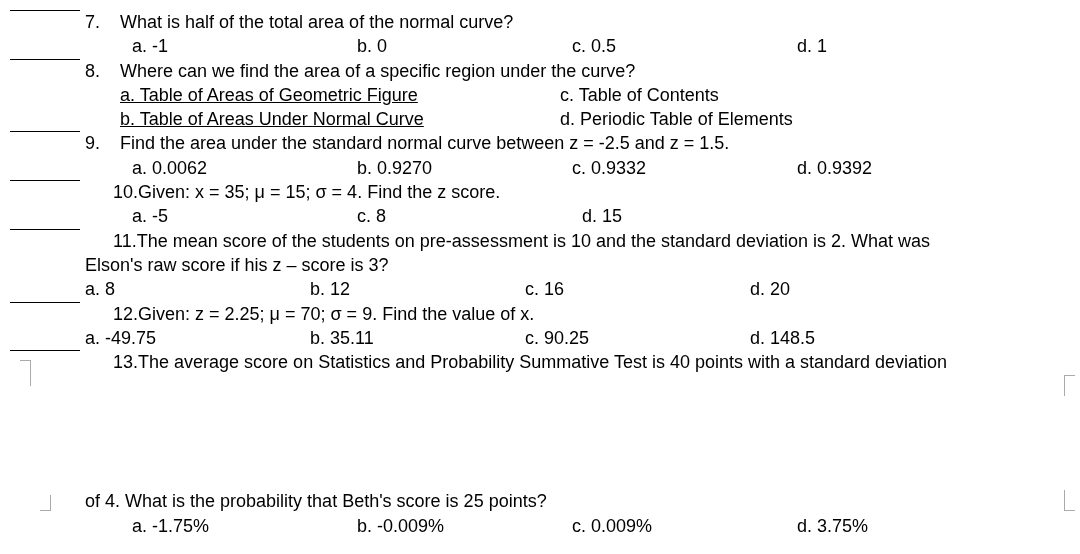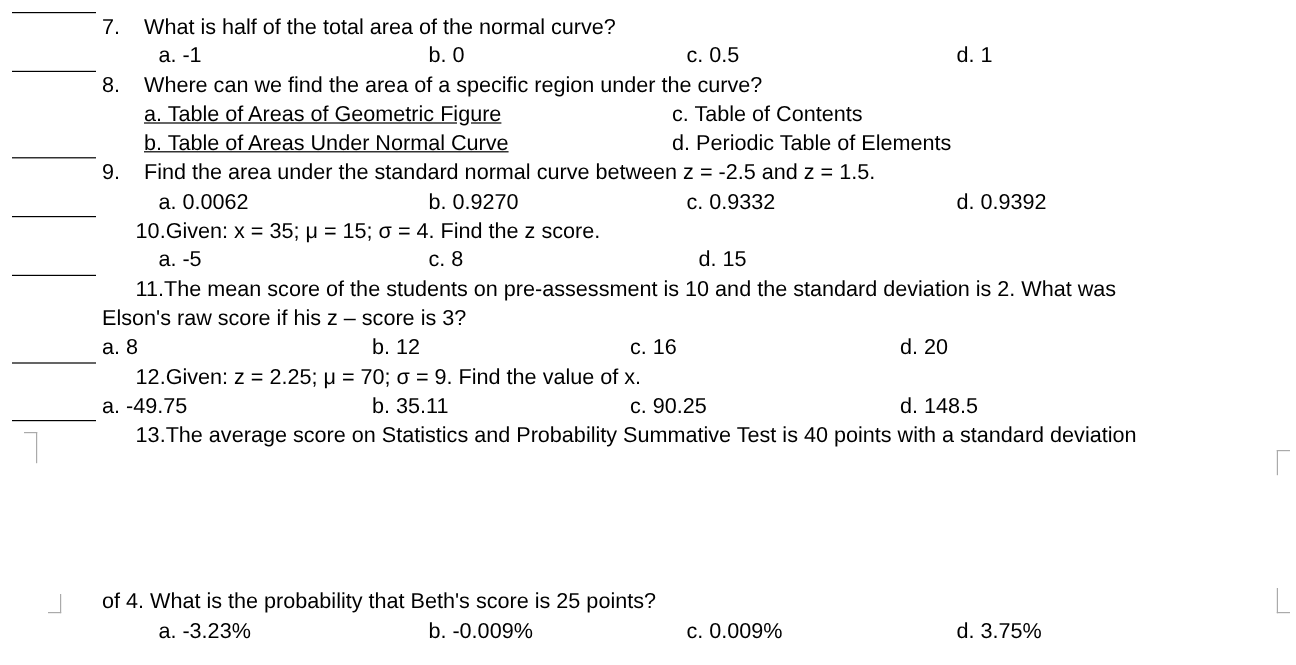--- a/index.html
+++ b/index.html
@@ -173,21 +173,21 @@
       <span>The average score on Statistics and Probability Summative Test is 40 points with a standard deviation</span>
     </div>
   </div>
 </div>
 
 <div class="gap"></div>
 
 <div class="continuation">
   <div>of 4. What is the probability that Beth's score is 25 points?</div>
   <div class="options">
-    <span class="opt col-a">a. -3.23%</span>
+    <span class="opt col-a">a. -1.75%</span>
     <span class="opt col-b">b. -0.009%</span>
     <span class="opt col-c">c. 0.009%</span>
     <span class="opt col-d">d. 3.75%</span>
   </div>
 </div>
 
 <div class="bracket-tl"></div>
 <div class="bracket-bl"></div>
 <div class="bracket-tr"></div>
 <div class="bracket-br"></div>

